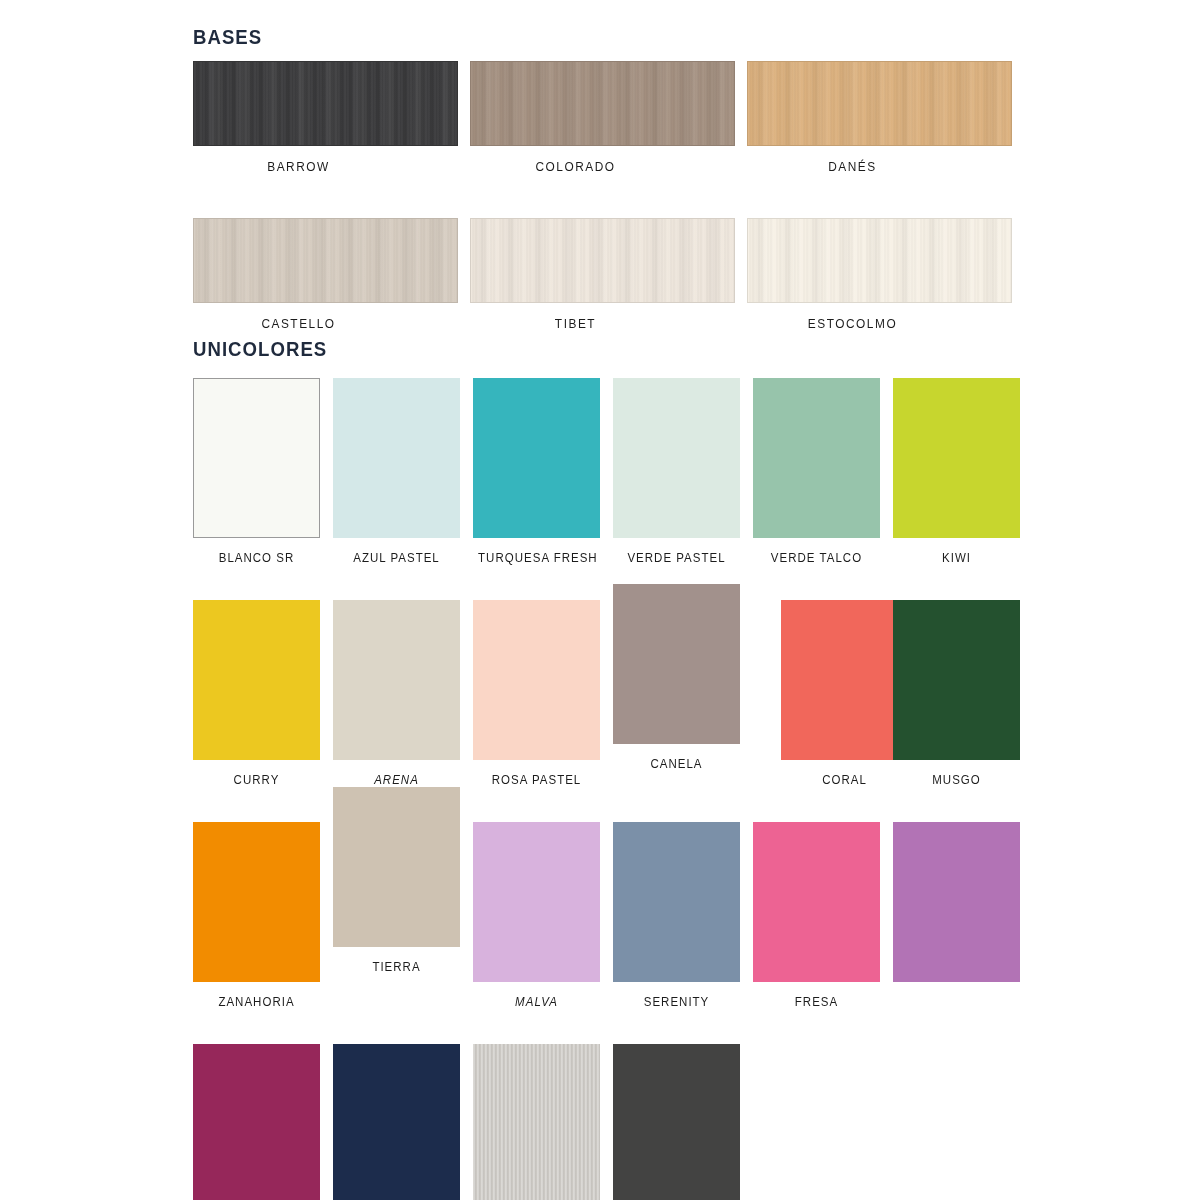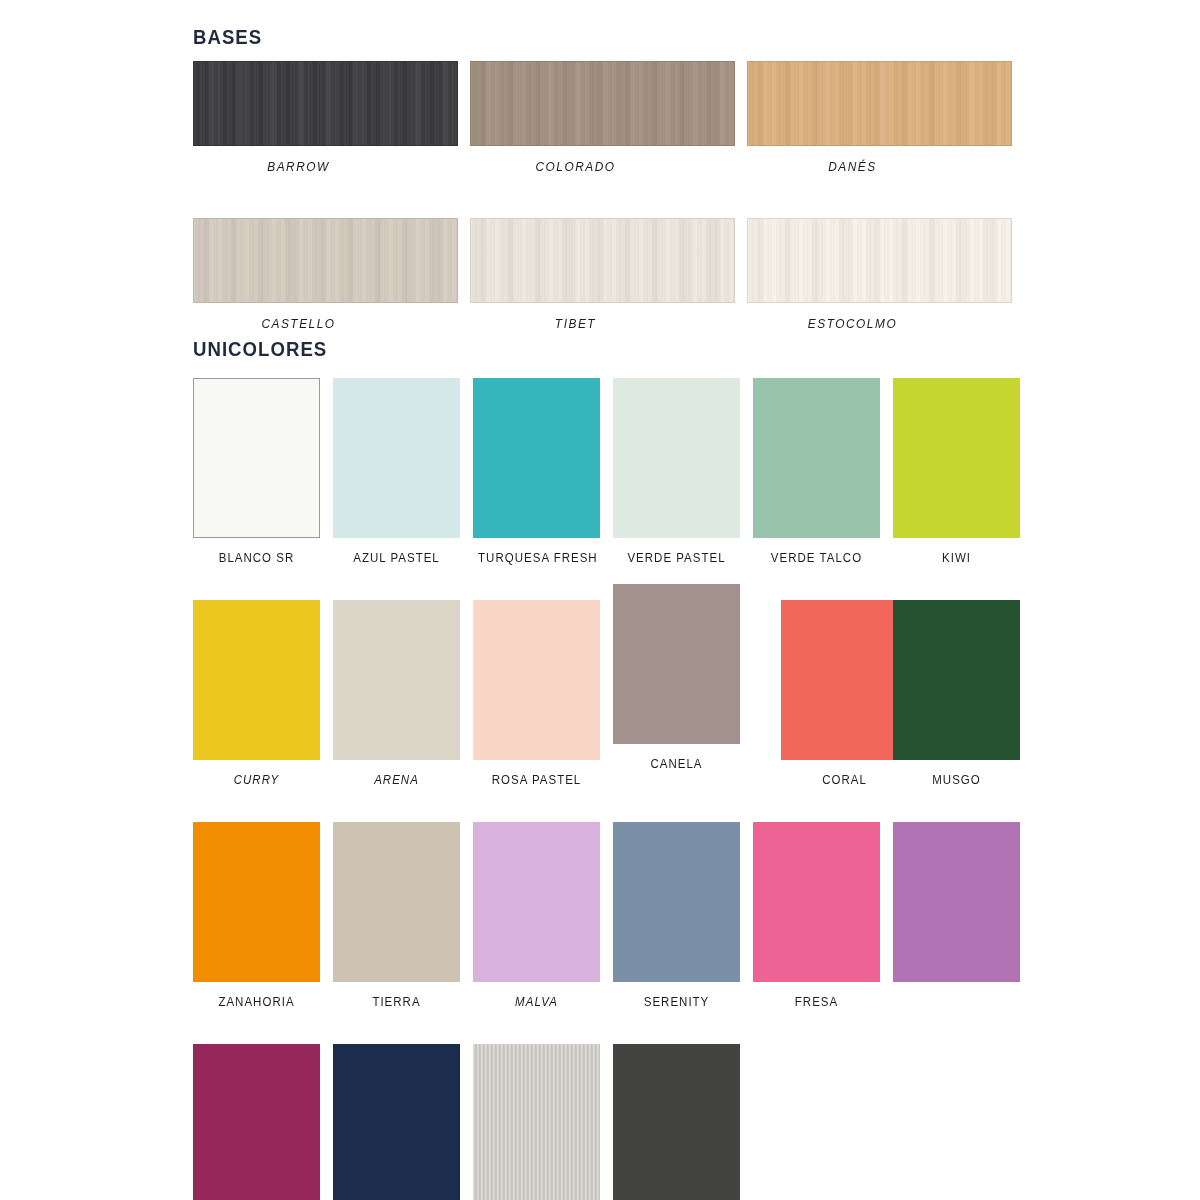--- a/index.html
+++ b/index.html
@@ -44,21 +44,20 @@
     left: 193px;
     top: 61px;
     width: 826px;
     display: grid;
     grid-template-columns: repeat(3, 265px);
     column-gap: 12px;
     row-gap: 0px;
   }
   .base-cell {
     width: 211px;
-    font-style: italic;
   }
   .base-swatch {
     width: 265px;
     height: 85px;
     border: 1px solid rgba(0,0,0,0.10);
     box-sizing: border-box;
     position: relative;
     overflow: hidden;
   }
   
@@ -213,21 +212,21 @@
         <div class="uni-label">VERDE PASTEL</div>
       </div>
       <div class="uni-cell">
         <div class="uni-swatch" style="background: rgb(151, 196, 171);"></div>
         <div class="uni-label">VERDE TALCO</div>
       </div>
       <div class="uni-cell">
         <div class="uni-swatch" style="background: rgb(199, 214, 46);"></div>
         <div class="uni-label">KIWI</div>
       </div>
-      <div class="uni-cell uni-row-offset" style="margin-top: 35px; font-style: italic;">
+      <div class="uni-cell uni-row-offset" style="margin-top: 35px;">
         <div class="uni-swatch" style="background: rgb(236, 200, 32);"></div>
         <div class="uni-label">CURRY</div>
       </div>
       <div class="uni-cell uni-row-offset" style="margin-top: 35px; font-style: italic;">
         <div class="uni-swatch" style="background: rgb(220, 214, 200);"></div>
         <div class="uni-label">ARENA</div>
       </div>
       <div class="uni-cell uni-row-offset" style="margin-top: 35px;">
         <div class="uni-swatch" style="background: rgb(250, 214, 198);"></div>
         <div class="uni-label">ROSA PASTEL</div>
@@ -241,21 +240,21 @@
         <div class="uni-label">CORAL</div>
       </div>
       <div class="uni-cell uni-row-offset" style="margin-top: 35px;">
         <div class="uni-swatch" style="background: rgb(36, 81, 47);"></div>
         <div class="uni-label">MUSGO</div>
       </div>
       <div class="uni-cell uni-row-offset" style="margin-top: 35px;">
         <div class="uni-swatch" style="background: rgb(242, 140, 0);"></div>
         <div class="uni-label">ZANAHORIA</div>
       </div>
-      <div class="uni-cell uni-row-offset" style="margin-top: 35px;">
+      <div class="uni-cell uni-row-offset" style="">
         <div class="uni-swatch" style="background: rgb(206, 194, 178);"></div>
         <div class="uni-label">TIERRA</div>
       </div>
       <div class="uni-cell uni-row-offset" style="margin-top: 35px; font-style: italic;">
         <div class="uni-swatch" style="background: rgb(216, 178, 221);"></div>
         <div class="uni-label">MALVA</div>
       </div>
       <div class="uni-cell uni-row-offset" style="margin-top: 35px;">
         <div class="uni-swatch" style="background: rgb(123, 144, 168);"></div>
         <div class="uni-label">SERENITY</div>

